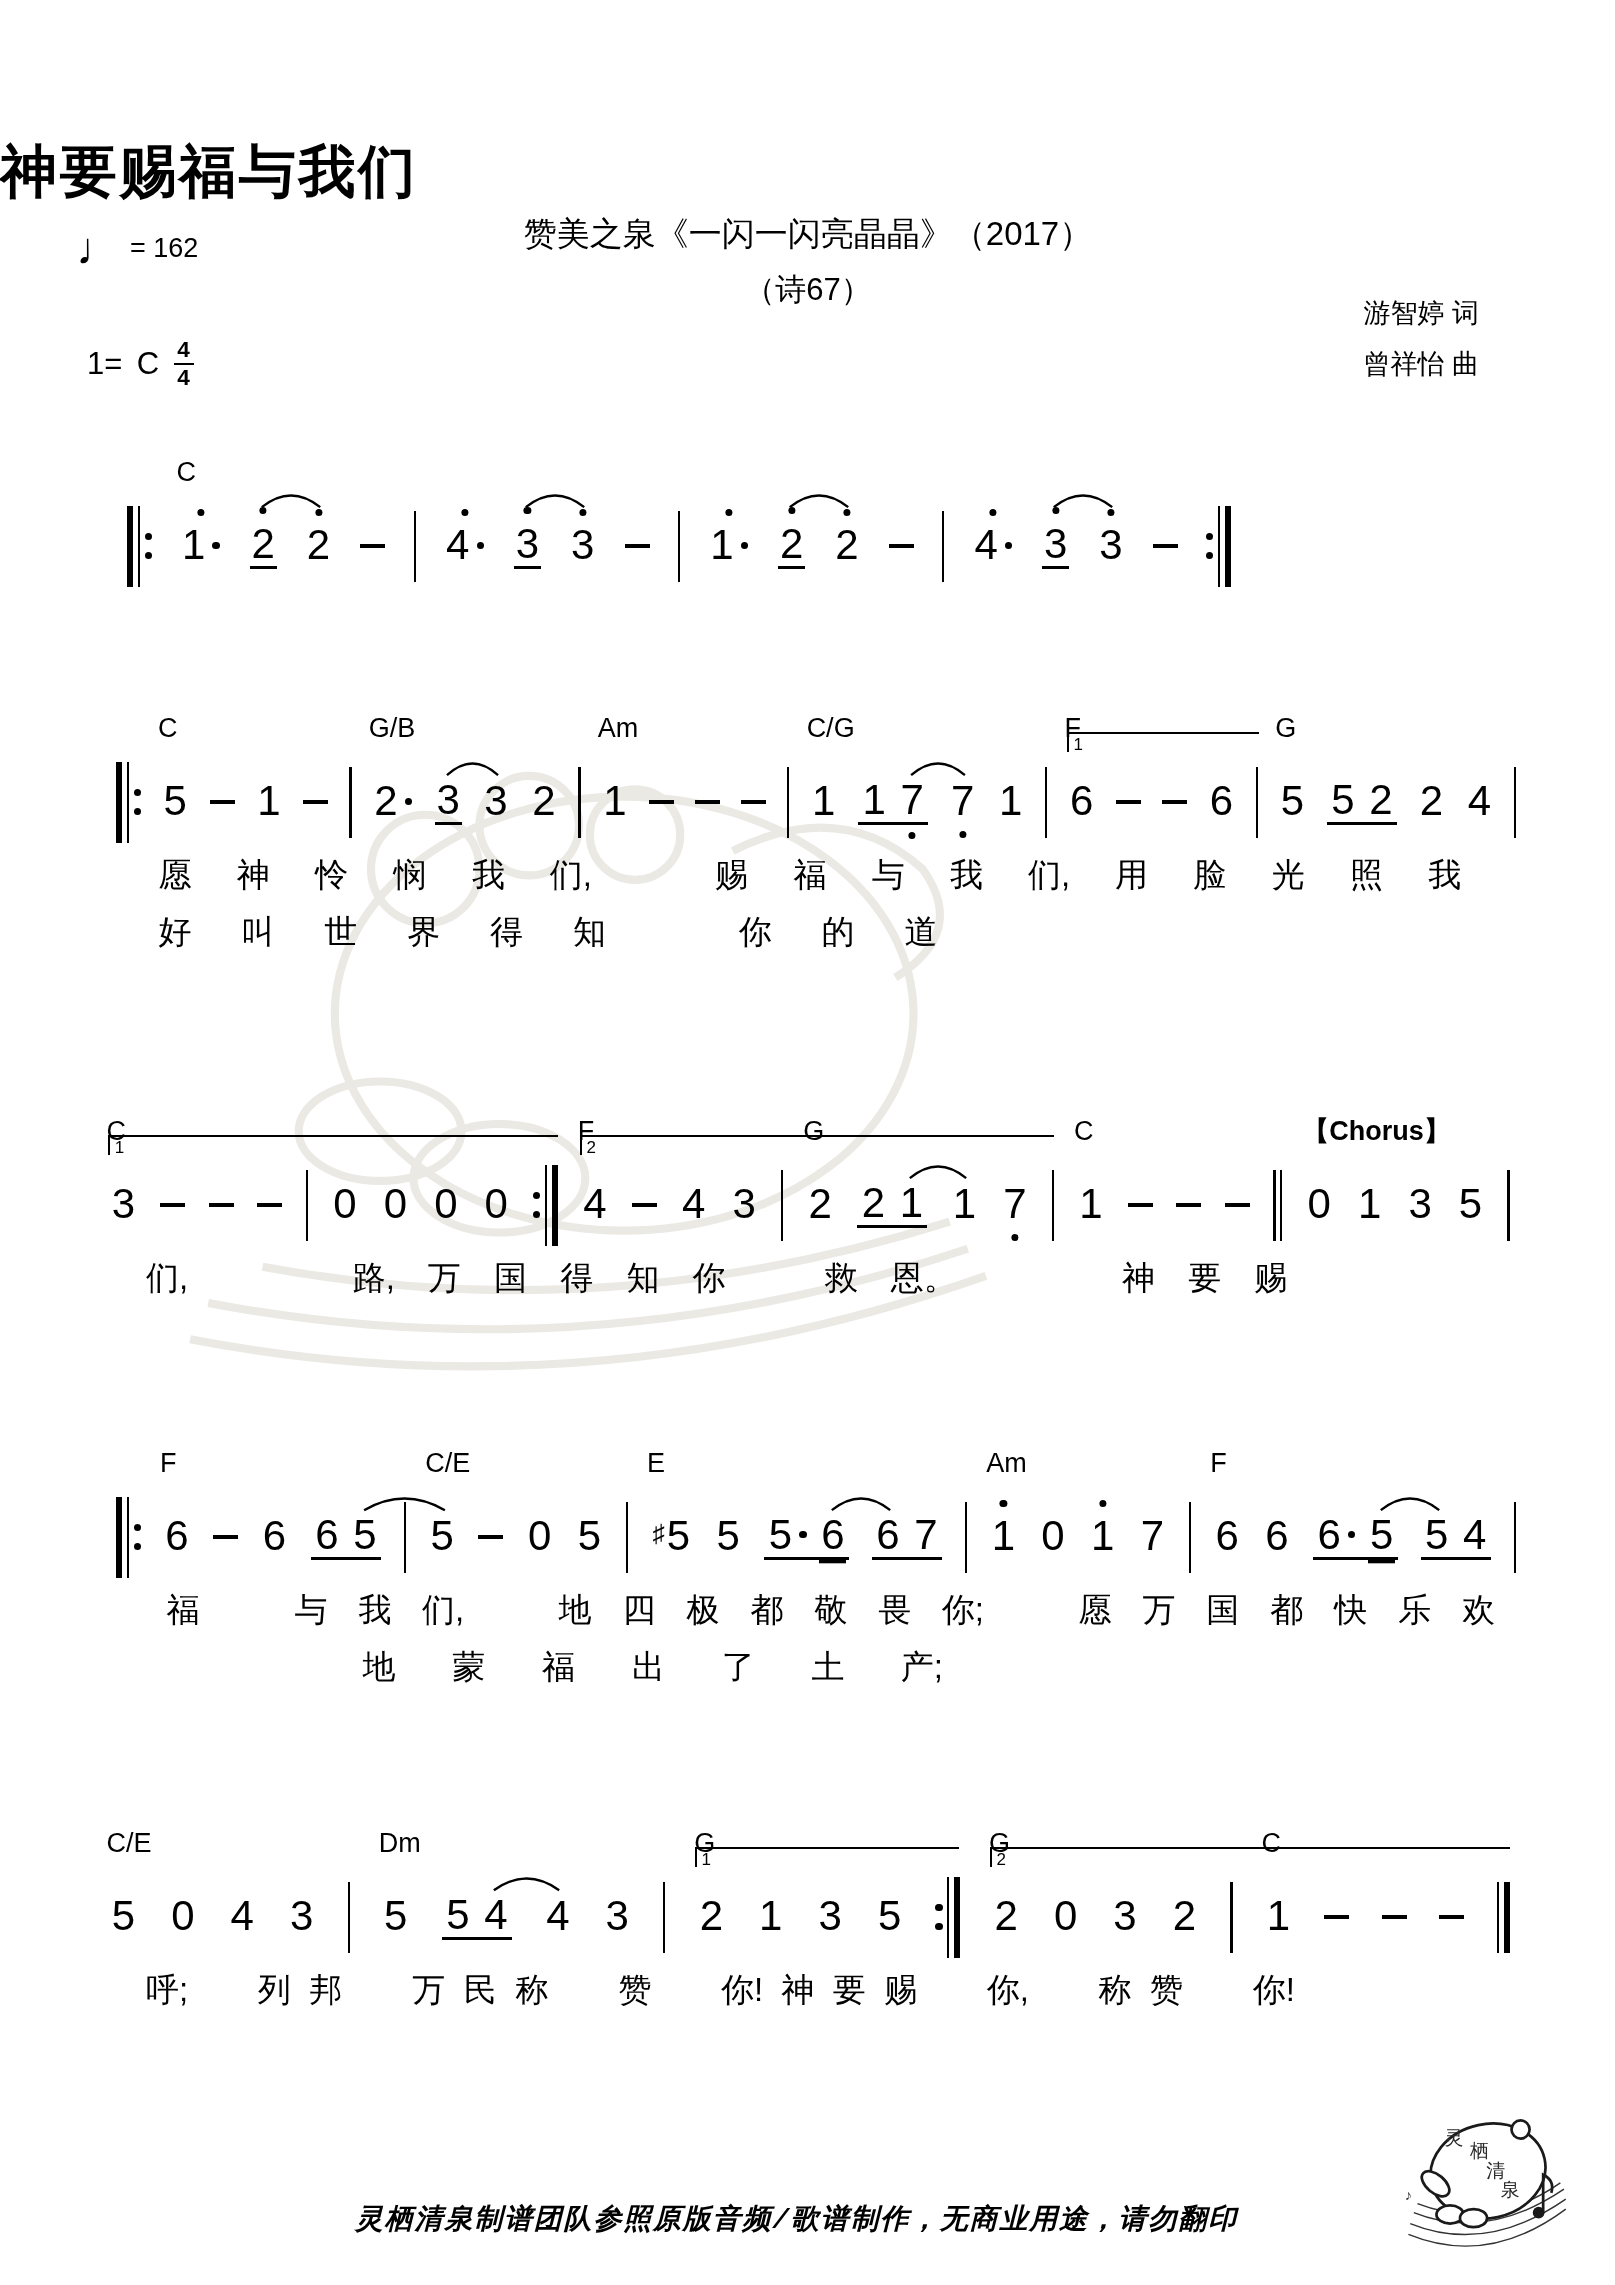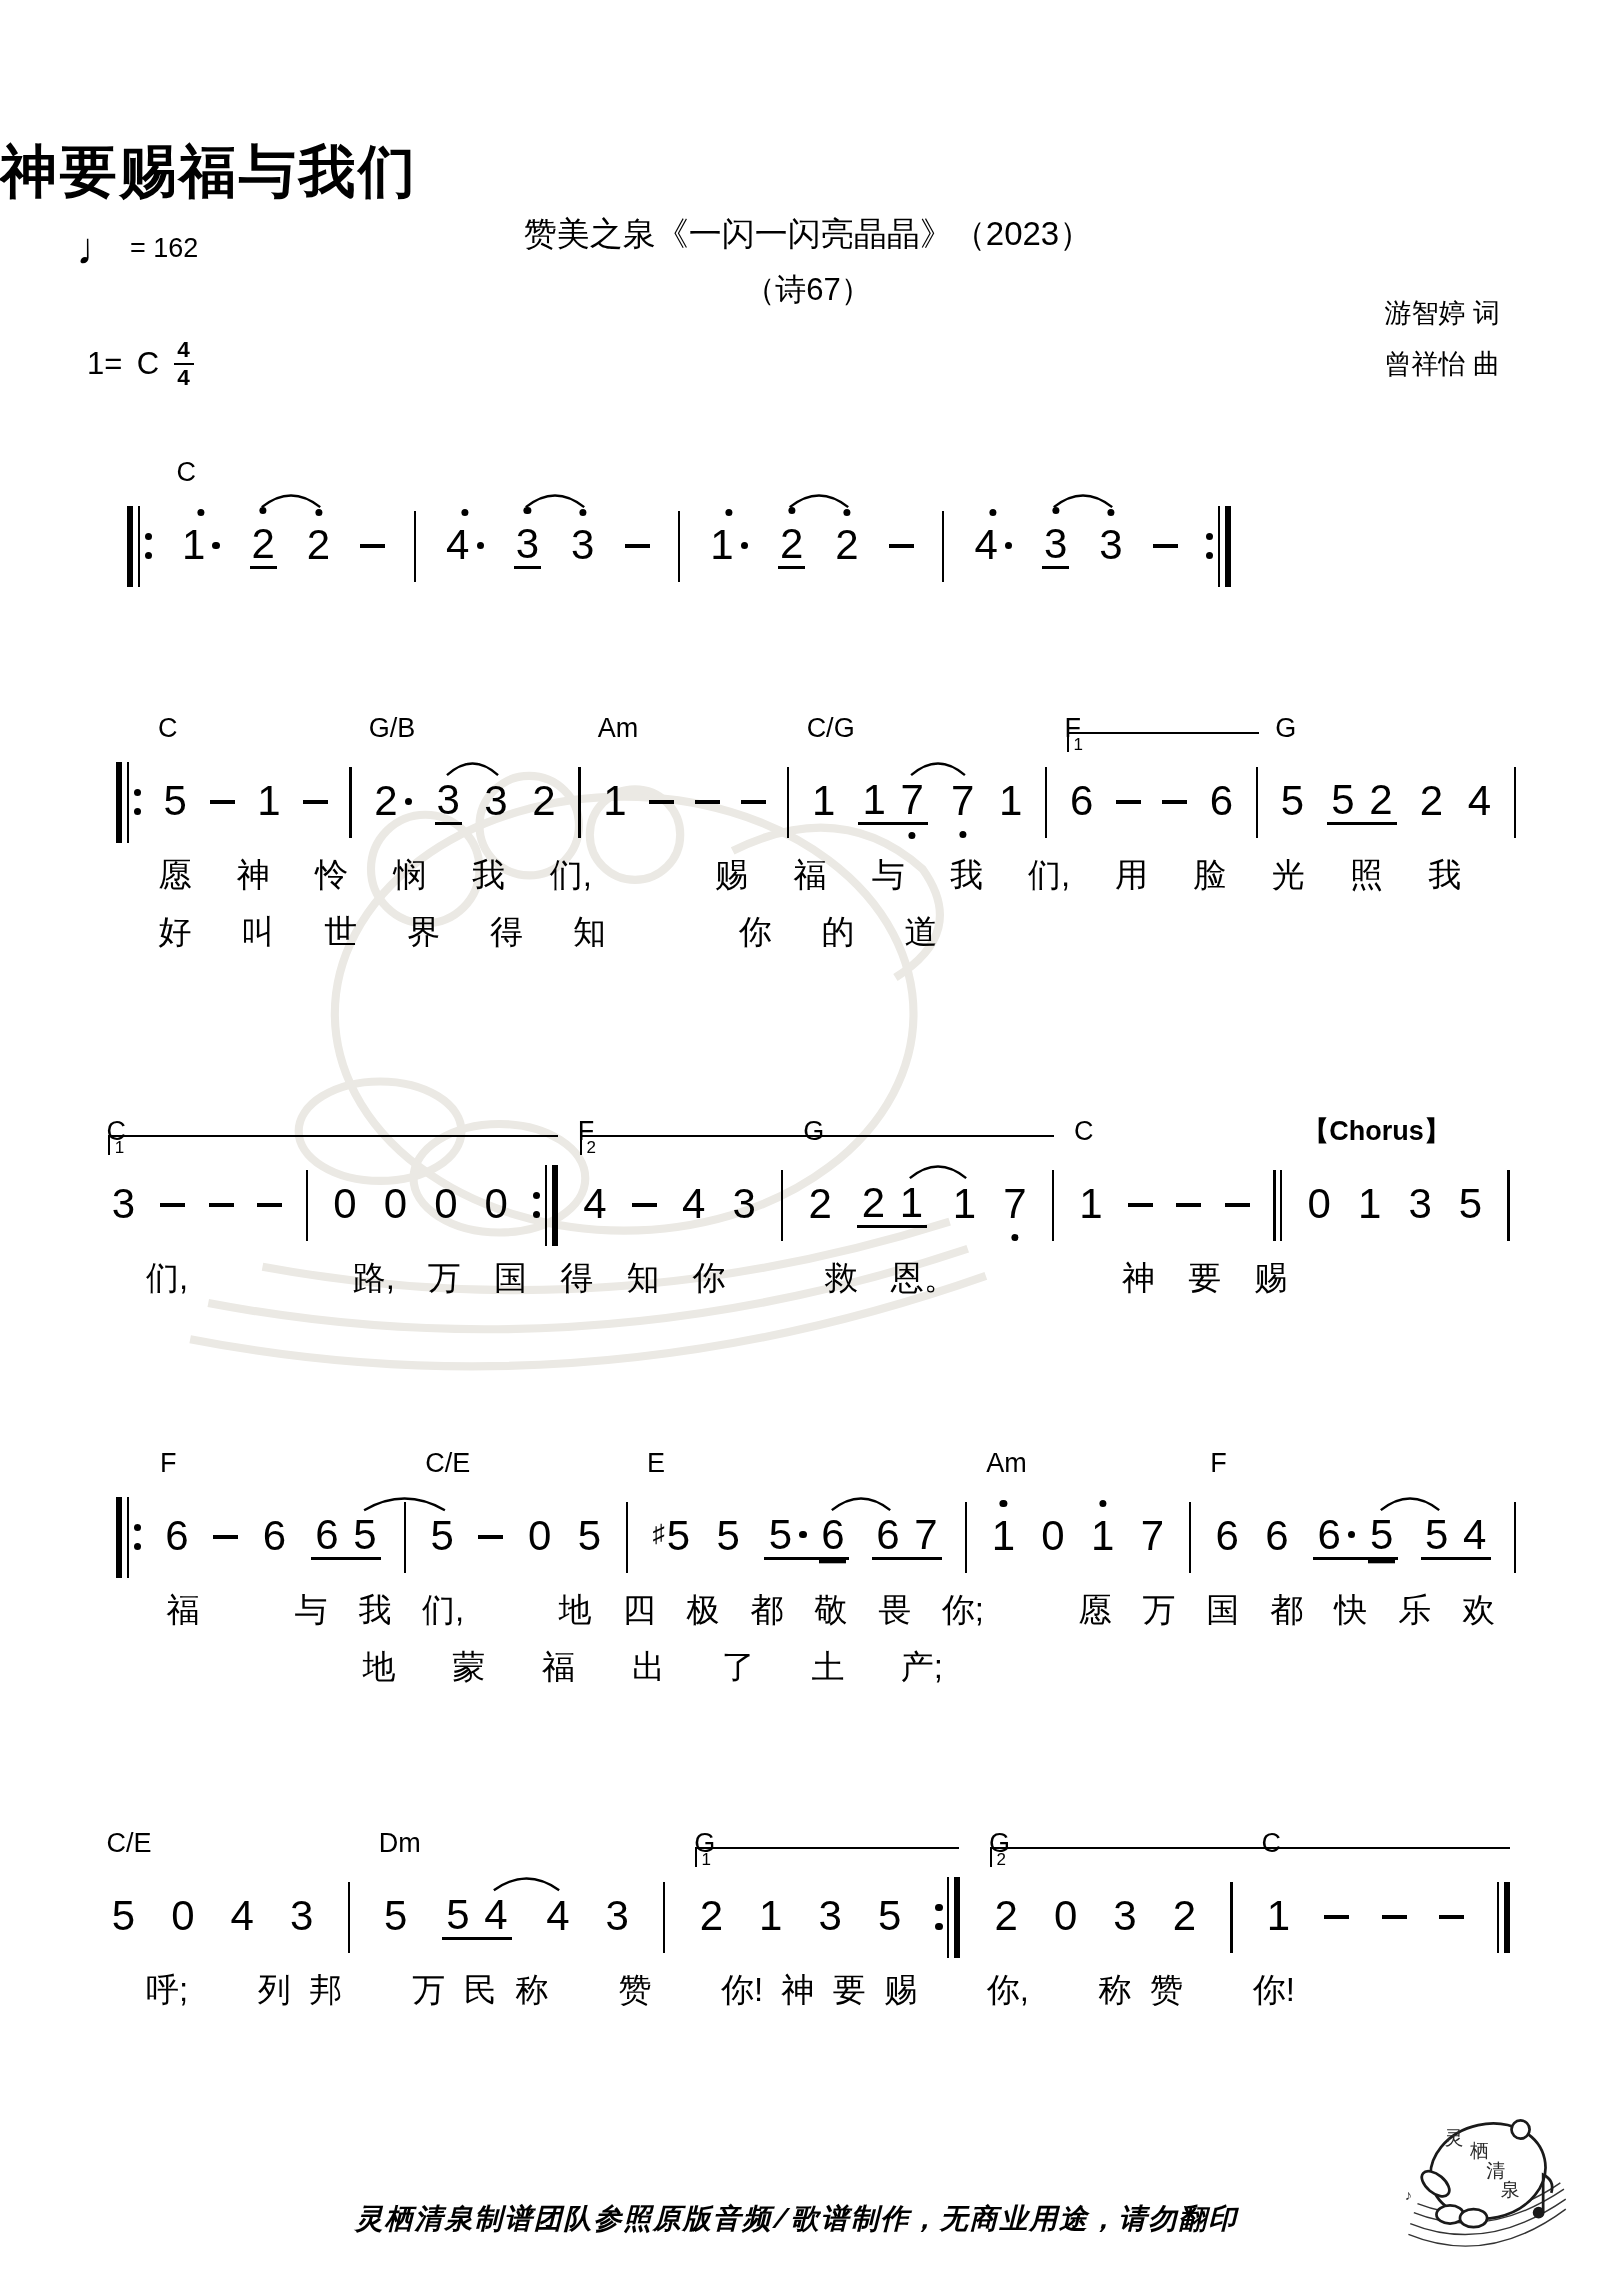--- a/index.html
+++ b/index.html
@@ -8,21 +8,21 @@
 
 
 .title{position:absolute;top:134px;left:0;width:100%;font-size:57px;font-weight:700;letter-spacing:2.7px}
 .subtitle{position:absolute;top:212px;left:0;width:100%;text-align:center;font-size:33px}
 .subtitle2{position:absolute;top:269px;left:0;width:100%;text-align:center;font-size:31px}
 .tempo{position:absolute;left:76px;top:226px;font-size:27px;display:flex;align-items:center;gap:9px}
 .tempo .nq{font-size:45px;line-height:1}
 .keysig{position:absolute;left:87px;top:337px;font-size:31px;display:flex;align-items:center;gap:14.5px}
 .timesig{display:inline-flex;flex-direction:column;font-size:22.6px;font-weight:700;line-height:1.15;text-align:center}
 .timesig .ts-top{border-bottom:2.3px solid #000;padding:0 3.6px}
-.credits{position:absolute;right:116px;top:288px;text-align:left;font-size:27px;line-height:1.9}
+.credits{position:absolute;right:137px;top:288px;text-align:left;font-size:27px;line-height:1.9}
 
 
 .score-line{position:absolute}
 #line0{top:407px;left:127px;width:1104px}
 #line1{top:663px;left:116px;width:1400px}
 #line2{top:1066px;left:110px;width:1400px}
 #line3{top:1398px;left:116px;width:1400px}
 #line4{top:1778px;left:110px;width:1400px}
 
 .notes-row{display:flex;justify-content:space-between;align-items:center;height:76px;margin-top:101px;position:relative}
@@ -66,21 +66,21 @@
 
 
 .footer{position:absolute;left:355px;top:2200px;font-size:28px;font-weight:700;font-style:italic;font-family:Liberation Mono, monospace;letter-spacing:1.8px}
 .logo{position:absolute;right:43px;top:2106px;width:170px;height:170px}
 .watermark{position:absolute;left:154px;top:742px;width:868px;height:688px;pointer-events:none}
 </style>
 </head>
 <body>
 
 <div class="title">神要赐福与我们</div>
-<div class="subtitle">赞美之泉《一闪一闪亮晶晶》（2023）</div>
+<div class="subtitle">赞美之泉《一闪一闪亮晶晶》（2017）</div>
 <div class="subtitle2">（诗67）</div>
 
 <div class="tempo">
   <span class="nq">♩</span>
   <span>= 162</span>
 </div>
 
 <div class="keysig">
   <span>1=</span>
   <span>C</span>

